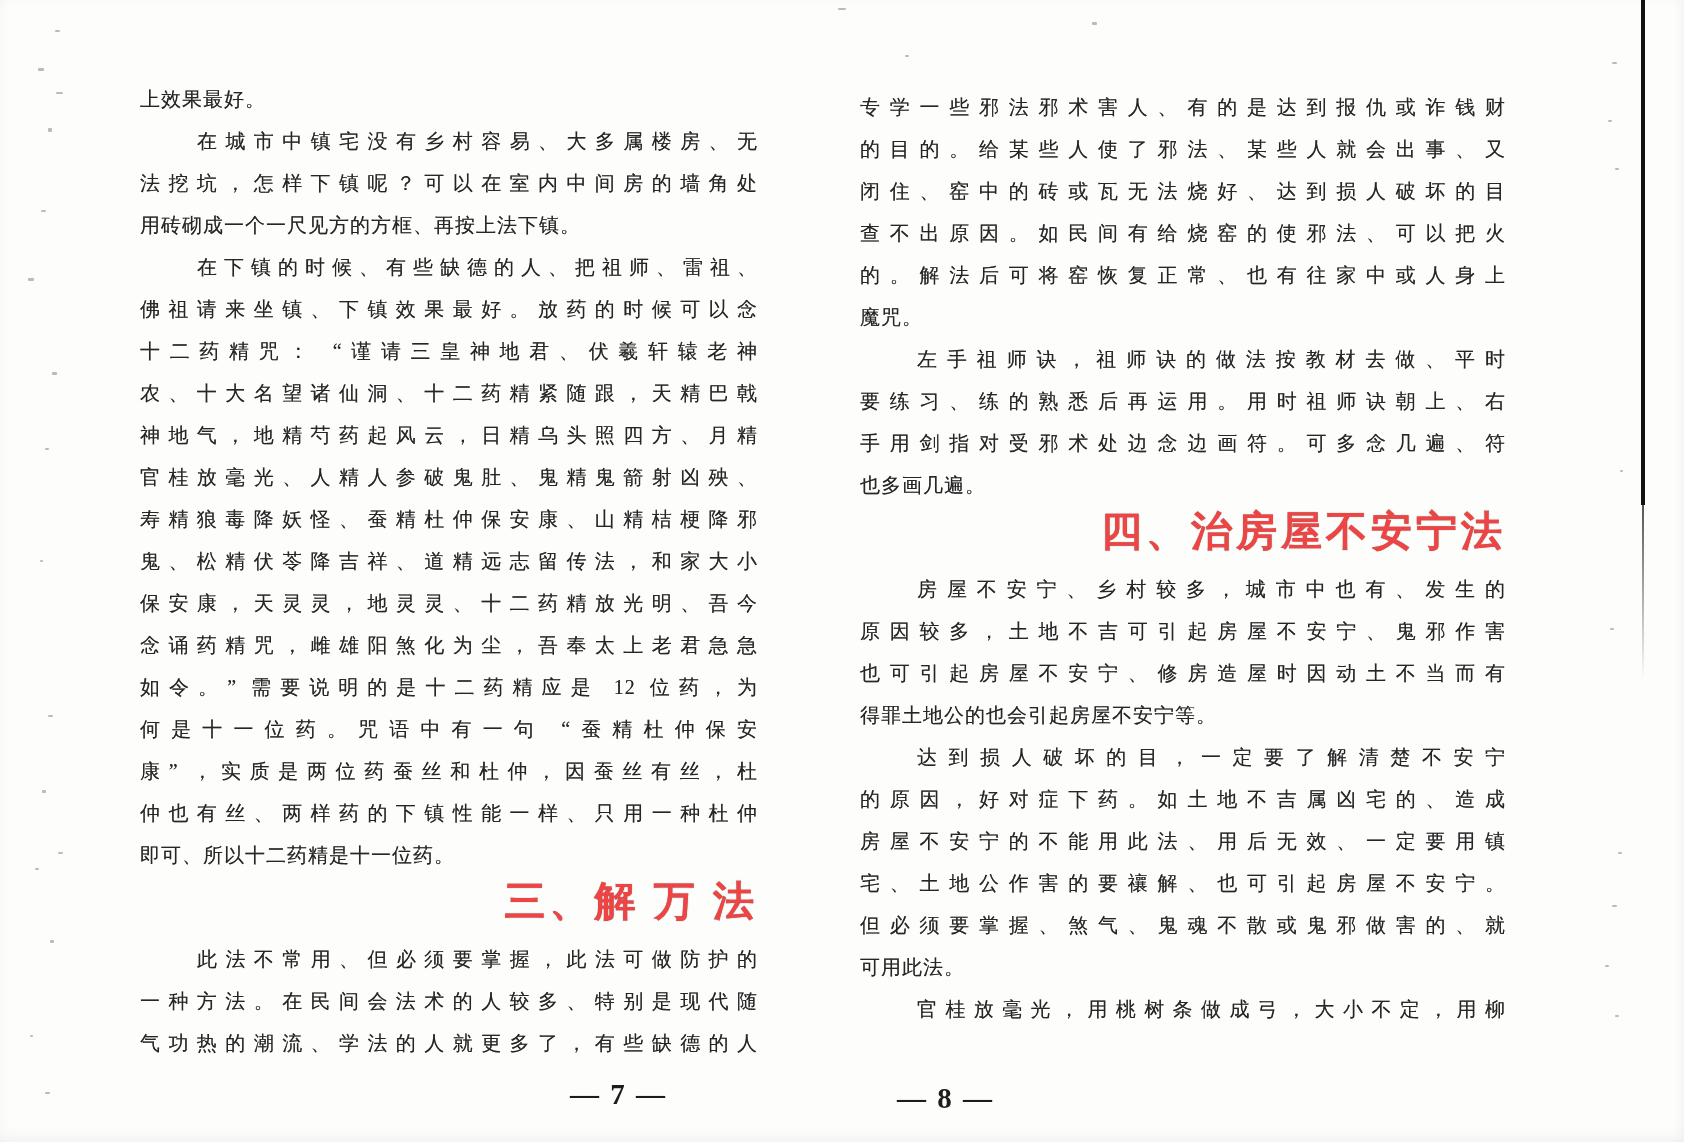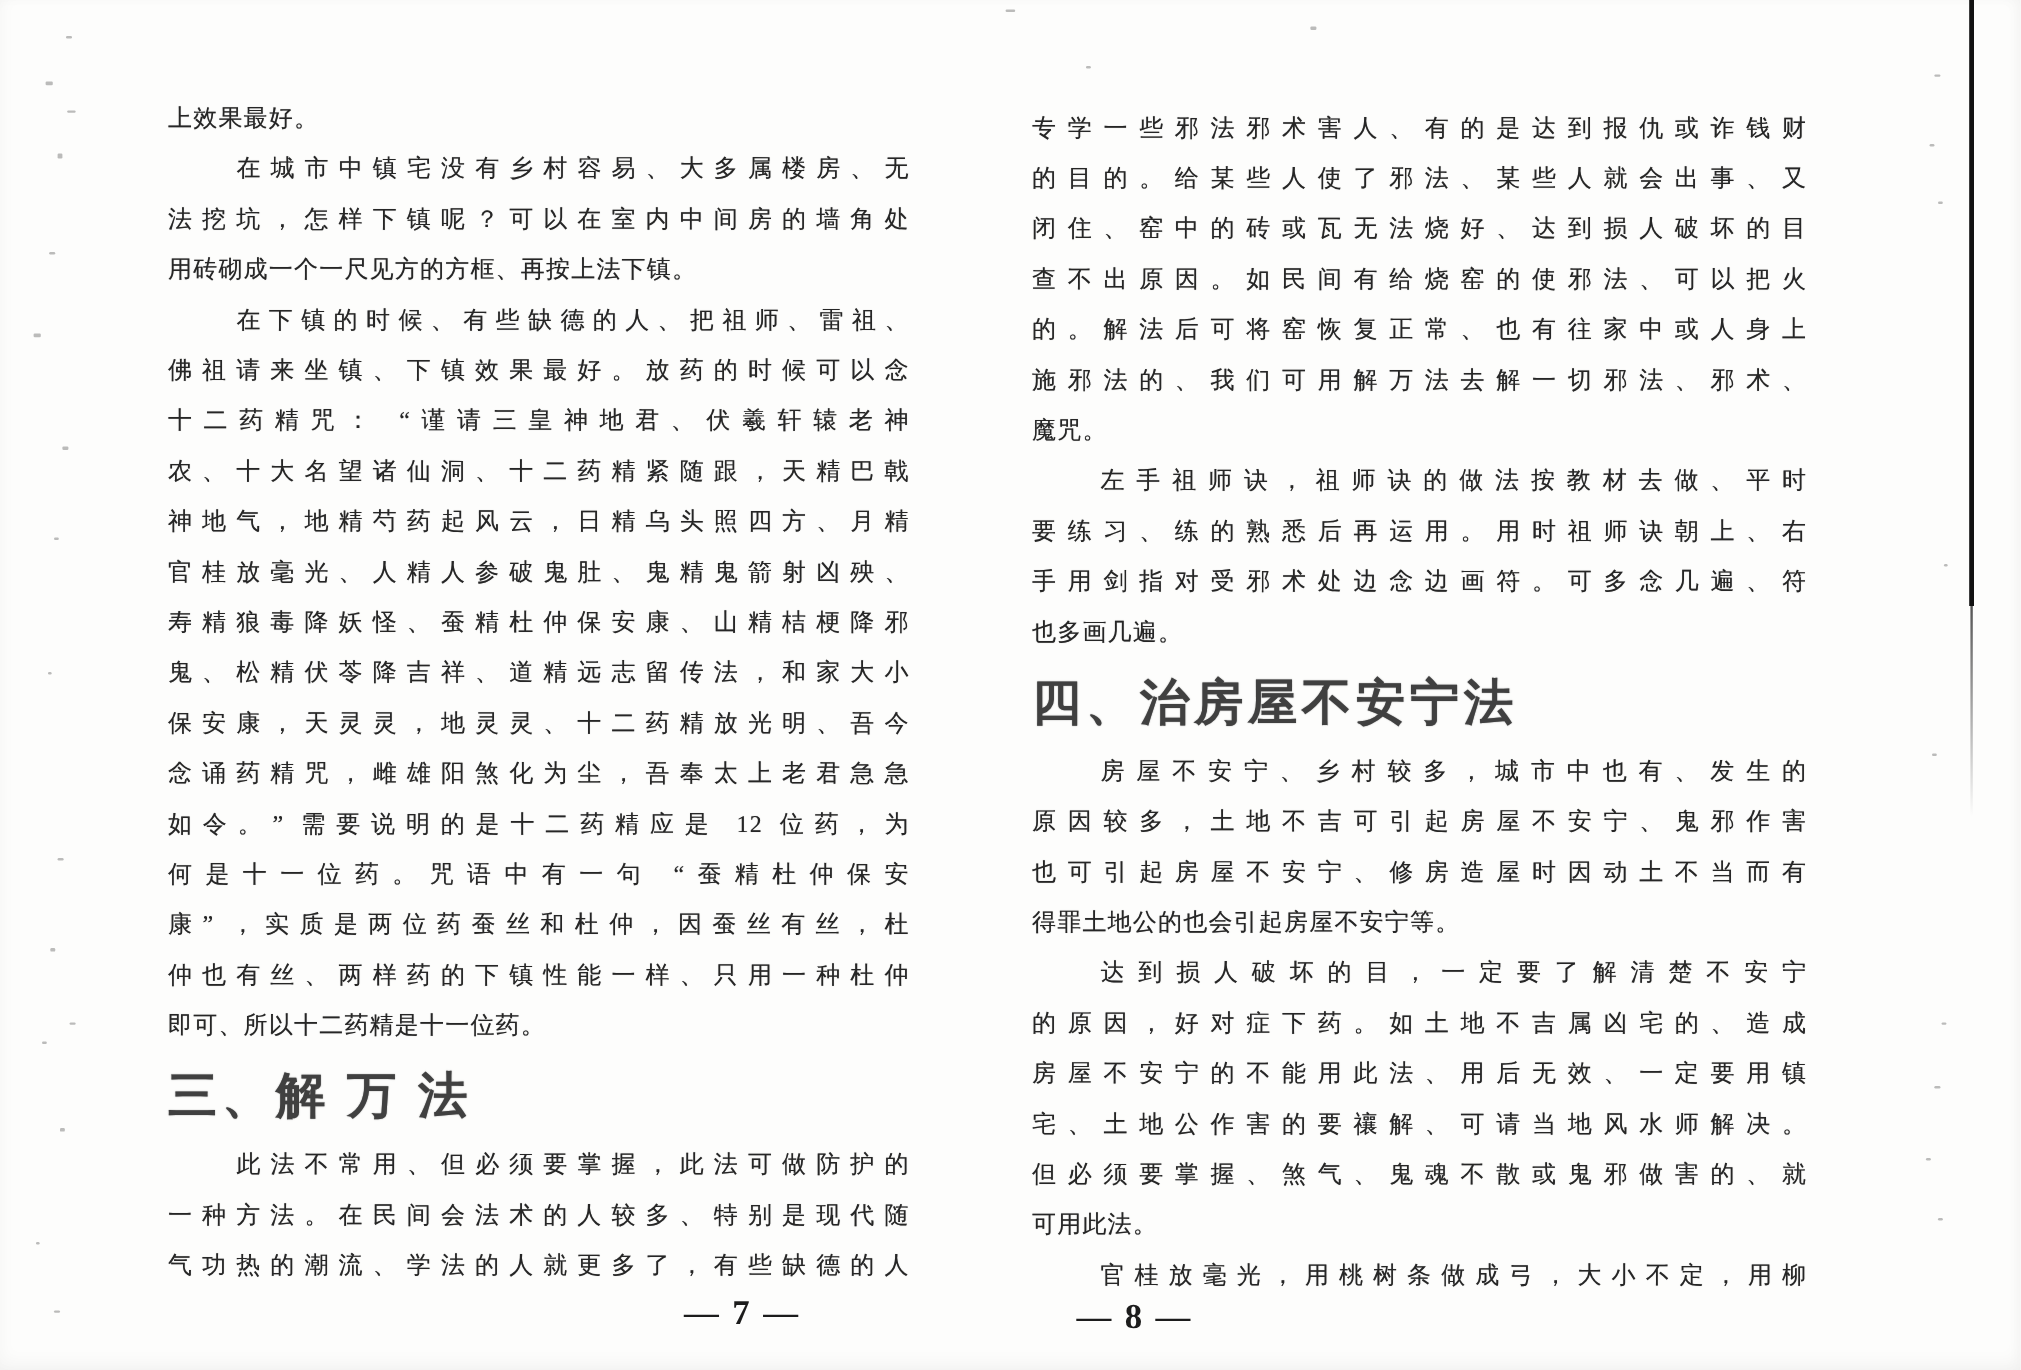--- a/index.html
+++ b/index.html
@@ -45,24 +45,23 @@
     text-align-last: justify;
     white-space: normal;
   }
   .t-line.indent {
     text-indent: 57px;
   }
   .section-heading {
     font-size: 41px;
     line-height: 50px;
     font-weight: bold;
-    color: #404040;
-    text-align: left;
+    color: #ef4444;
+    text-align: right;
     letter-spacing: 4px;
-    margin-top: 12px;
     margin-bottom: 12px;
     text-shadow: 0 0 1px rgba(20,20,20,0.6);
   }
   .page-num {
     position: absolute;
     font-size: 29px;
     font-weight: bold;
     color: #1c1c1c;
     letter-spacing: 2px;
     white-space: nowrap;
@@ -125,35 +124,34 @@
       <div class="t-line fill">一种方法。在民间会法术的人较多、特别是现代随</div>
       <div class="t-line fill">气功热的潮流、学法的人就更多了，有些缺德的人</div>
     </div>
 
   <div id="page-8-col" class="page-col">
       <div class="t-line fill">专学一些邪法邪术害人、有的是达到报仇或诈钱财</div>
       <div class="t-line fill">的目的。给某些人使了邪法、某些人就会出事、又</div>
       <div class="t-line fill">闭住、窑中的砖或瓦无法烧好、达到损人破坏的目</div>
       <div class="t-line fill">查不出原因。如民间有给烧窑的使邪法、可以把火</div>
       <div class="t-line fill">的。解法后可将窑恢复正常、也有往家中或人身上</div>
-      <div class="t-line fill">施邪法的、我们可用解万法去解一切邪法、邪术、</div>
       <div class="t-line">魔咒。</div>
       <div class="t-line indent fill">左手祖师诀，祖师诀的做法按教材去做、平时</div>
       <div class="t-line fill">要练习、练的熟悉后再运用。用时祖师诀朝上、右</div>
       <div class="t-line fill">手用剑指对受邪术处边念边画符。可多念几遍、符</div>
       <div class="t-line">也多画几遍。</div>
       <div class="section-heading">四、治房屋不安宁法</div>
       <div class="t-line indent fill">房屋不安宁、乡村较多，城市中也有、发生的</div>
       <div class="t-line fill">原因较多，土地不吉可引起房屋不安宁、鬼邪作害</div>
       <div class="t-line fill">也可引起房屋不安宁、修房造屋时因动土不当而有</div>
       <div class="t-line">得罪土地公的也会引起房屋不安宁等。</div>
       <div class="t-line indent fill">达到损人破坏的目，一定要了解清楚不安宁</div>
       <div class="t-line fill">的原因，好对症下药。如土地不吉属凶宅的、造成</div>
       <div class="t-line fill">房屋不安宁的不能用此法、用后无效、一定要用镇</div>
-      <div class="t-line fill">宅、土地公作害的要禳解、可请当地风水师解决。</div>
+      <div class="t-line fill">宅、土地公作害的要禳解、也可引起房屋不安宁。</div>
       <div class="t-line fill">但必须要掌握、煞气、鬼魂不散或鬼邪做害的、就</div>
       <div class="t-line">可用此法。</div>
       <div class="t-line indent fill">官桂放毫光，用桃树条做成弓，大小不定，用柳</div>
     </div>
 
   <div id="page-7-num" class="page-num">— 7 —</div>
   <div id="page-8-num" class="page-num">— 8 —</div>
 
   <div class="edge-line"></div>
   <div class="edge-line-fade"></div>

